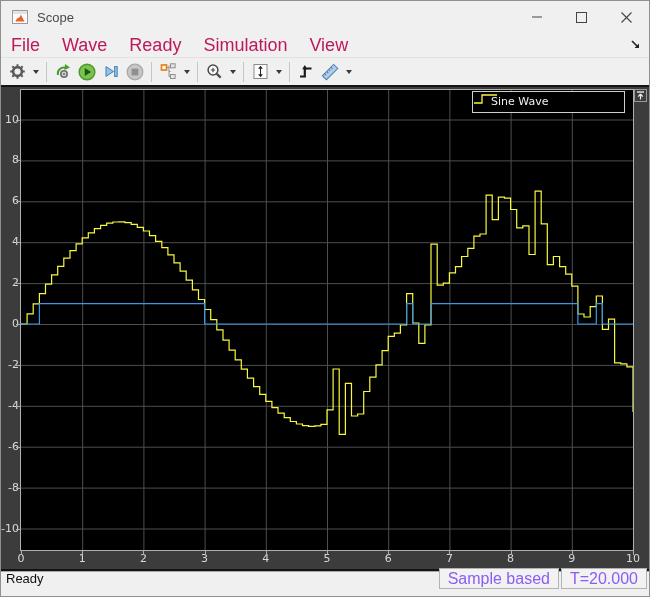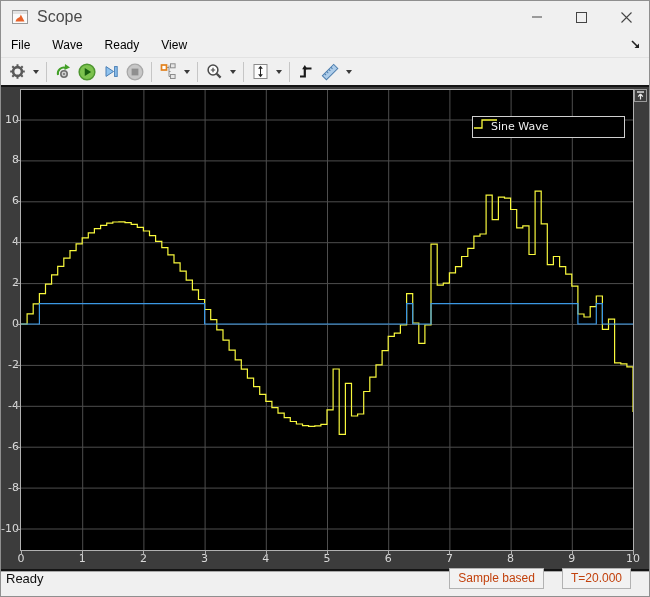--- a/index.html
+++ b/index.html
@@ -5,26 +5,26 @@
   html,body{margin:0;padding:0;background:#d8d8d8;}
   *{box-sizing:border-box;}
   .window{
     width:650px;height:597px;position:relative;
     background:#f0f0f0;border:1px solid #8f8f8f;
     font-family:"Liberation Sans",sans-serif;overflow:hidden;
   }
   
   .titlebar{height:32px;display:flex;align-items:center;background:#f0f0f0;}
   .title-icon{margin-left:11px;width:16px;height:14px;flex:0 0 auto;}
-  .title-text{margin-left:9px;font-size:16px;color:#4a4a4a;flex:1 1 auto;}
+  .title-text{margin-left:9px;font-size:13px;color:#4a4a4a;flex:1 1 auto;}
   .win-controls{display:flex;height:100%;}
   .win-btn{width:45px;height:100%;display:flex;align-items:center;justify-content:center;}
   
   .menubar{height:24px;display:flex;align-items:center;background:#f0f0f0;position:relative;}
-  .menu-item{padding:0 11px;font-size:12px;color:#000000;line-height:24px;}
+  .menu-item{padding:0 11px;font-size:18px;color:#be185d;line-height:24px;}
   .menu-item:first-child{padding-left:10px;}
   .dock-btn{position:absolute;right:6px;top:3px;width:16px;height:16px;display:flex;align-items:center;justify-content:center;}
   
   .toolbar{height:28px;display:flex;align-items:center;background:#f0f0f0;padding-left:4px;border-top:1px solid #e2e2e2;}
   .tbtn{width:24px;height:24px;display:flex;align-items:center;justify-content:center;flex:0 0 auto;}
   .tcaret{width:13px;height:24px;display:flex;align-items:center;justify-content:center;flex:0 0 auto;}
   .caret{width:0;height:0;border-left:3.5px solid transparent;border-right:3.5px solid transparent;border-top:4px solid #3a3a3a;}
   .tsep{width:1px;height:20px;background:#c6c6c6;margin:0 4px;flex:0 0 auto;}
   
   .plot-wrap{
@@ -34,33 +34,33 @@
   .axes{
     position:absolute;left:19px;top:2px;width:614px;height:462px;
     background:#000;border:1px solid #b0b0b0;
   }
   .axes svg{position:absolute;left:0;top:0;}
   .tick-label{position:absolute;font-family:"DejaVu Sans",sans-serif;font-size:11px;color:#d9d9d9;line-height:12px;}
   .xtick{width:22px;text-align:center;top:466px;}
   .ytick{width:19px;text-align:right;left:-1px;}
   .stub{position:absolute;background:#b0b0b0;}
   .legend{
-    position:absolute;right:8px;top:26px;width:153px;
+    position:absolute;right:8px;top:1px;width:153px;
     background:#000;border:1px solid #cfcfcf;padding:2px 0 3px 6px;
   }
   .legend-row{display:flex;align-items:center;height:15px;}
   .legend-label{font-family:"DejaVu Sans",sans-serif;font-size:11px;color:#efefef;margin-left:12px;white-space:nowrap;}
   .corner-btn{
     position:absolute;right:2px;top:2px;width:13px;height:13px;
     background:#3c3c3c;border:1px solid #9a9a9a;display:flex;align-items:center;justify-content:center;
   }
   
   .statusbar{height:14px;background:#f0f0f0;border-top:1px solid #a8a8a8;display:flex;align-items:center;position:relative;}
   .status-left{font-size:13px;color:#111;margin-left:5px;flex:1 1 auto;}
-  .status-box{border:1px solid #b2b2b2;height:21px;line-height:19px;font-size:12px;color:#c2410c;padding:0 8px;margin-right:18px;background:#f2f2f2;}
+  .status-box{border:1px solid #b2b2b2;height:21px;line-height:19px;font-size:16px;color:#8b5cf6;padding:0 8px;margin-right:2px;background:#f2f2f2;}
 </style>
 </head>
 <body>
 
 <div class="window">
 
   <div class="titlebar">
     <svg class="title-icon" viewBox="0 0 16 14">
       <rect x="0.5" y="0.5" width="15" height="13" fill="#fbfbfb" stroke="#9a9a9a"></rect>
       <rect x="1" y="1" width="14" height="3" fill="#e2e2e2"></rect>
@@ -83,20 +83,21 @@
           <path d="M0.5,0.5 L10.5,10.5 M10.5,0.5 L0.5,10.5" stroke="#444" stroke-width="1.1"></path>
         </svg>
       </div>
     </div>
   </div>
 
   <div class="menubar">
     <span class="menu-item">File</span>
     <span class="menu-item">Wave</span>
     <span class="menu-item">Ready</span>
+    <span class="menu-item">Simulation</span>
     <span class="menu-item">View</span>
     <div class="dock-btn">
       <svg width="12" height="12" viewBox="0 0 12 12">
         <path d="M3,3 L8,8" stroke="#222" stroke-width="1.6"></path>
         <polygon points="10,10 10,5.5 5.5,10" fill="#222"></polygon>
       </svg>
     </div>
   </div>
 
   <div class="toolbar">

